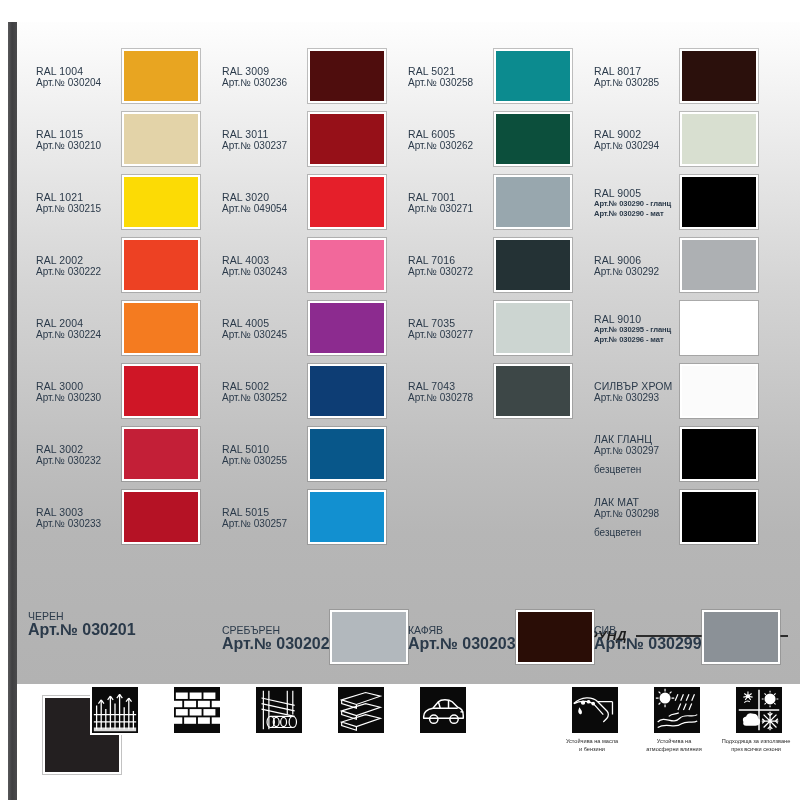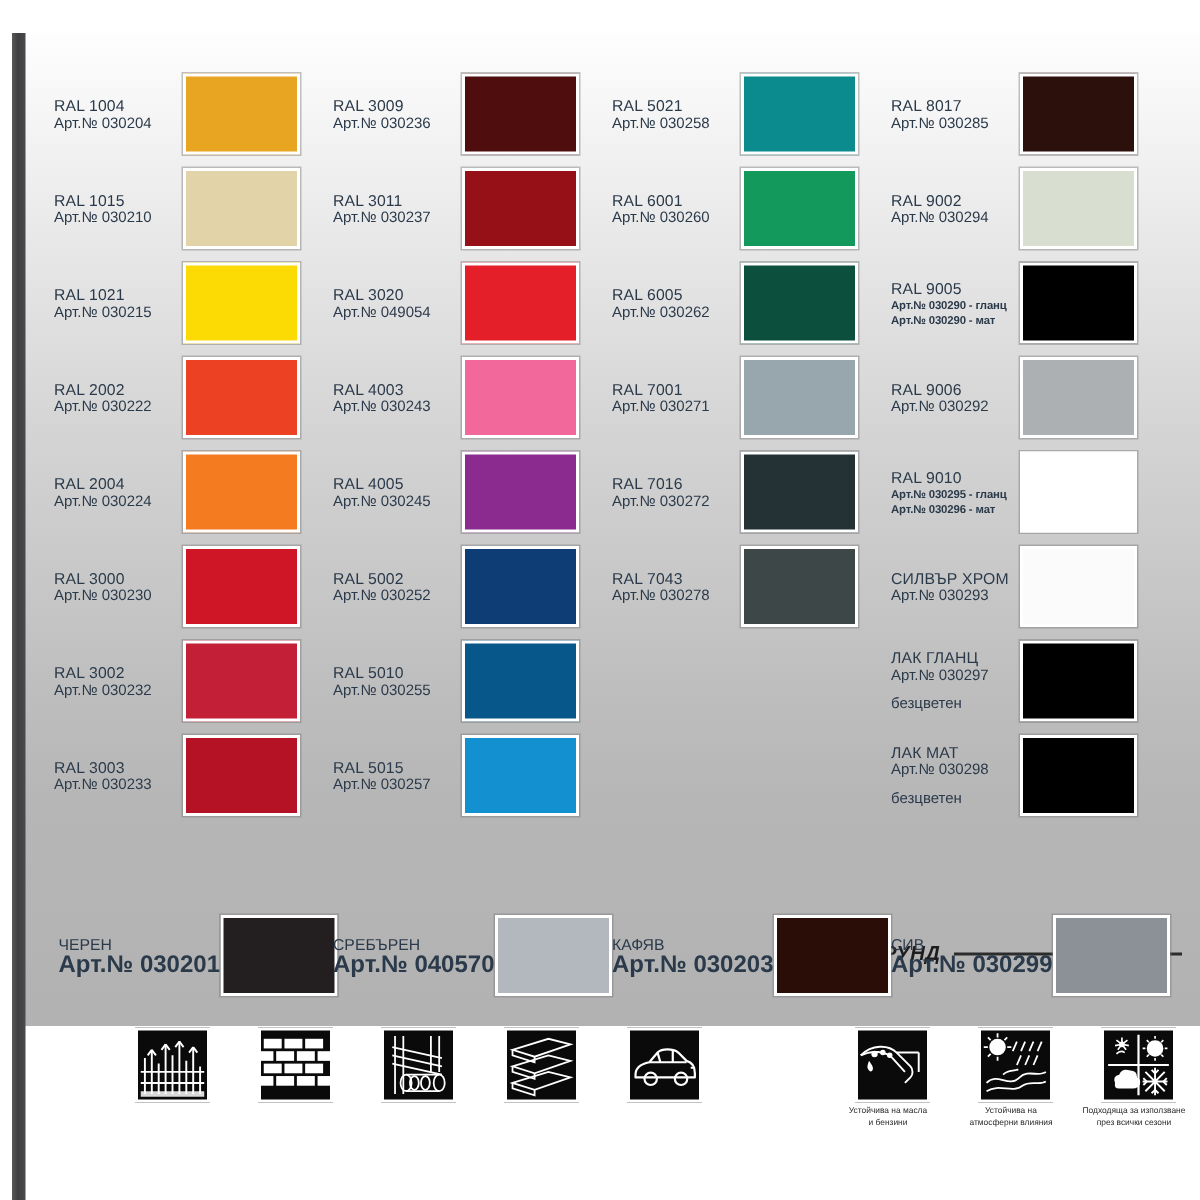--- a/index.html
+++ b/index.html
@@ -226,45 +226,45 @@
       <div class="col-wrap" style="left: 372px;">
         <div class="cell">
           <div class="labels">
             <div class="ral">RAL 5021</div>
             <div class="art">Арт.№ 030258</div>
           </div>
           <div class="swatch" style="background: rgb(12, 139, 143);"></div>
         </div>
         <div class="cell">
           <div class="labels">
-            <div class="ral">RAL 6001</div>
-            <div class="art">Арт.№ 030260</div>
-          </div>
-          <div class="swatch" style="background: rgb(19, 153, 92);"></div>
-        </div>
-        <div class="cell">
-          <div class="labels">
             <div class="ral">RAL 6005</div>
             <div class="art">Арт.№ 030262</div>
           </div>
           <div class="swatch" style="background: rgb(12, 79, 60);"></div>
         </div>
         <div class="cell">
           <div class="labels">
             <div class="ral">RAL 7001</div>
             <div class="art">Арт.№ 030271</div>
           </div>
           <div class="swatch" style="background: rgb(152, 167, 174);"></div>
         </div>
         <div class="cell">
           <div class="labels">
             <div class="ral">RAL 7016</div>
             <div class="art">Арт.№ 030272</div>
           </div>
           <div class="swatch" style="background: rgb(36, 50, 53);"></div>
+        </div>
+        <div class="cell">
+          <div class="labels">
+            <div class="ral">RAL 7035</div>
+            <div class="art">Арт.№ 030277</div>
+          </div>
+          <div class="swatch" style="background: rgb(204, 213, 209);"></div>
         </div>
         <div class="cell">
           <div class="labels">
             <div class="ral">RAL 7043</div>
             <div class="art">Арт.№ 030278</div>
           </div>
           <div class="swatch" style="background: rgb(61, 71, 71);"></div>
         </div>
       </div>
       <div class="col-wrap" style="left: 558px;">
@@ -331,31 +331,31 @@
       </div>
     </div>
 
 
   <div class="sec-head" id="sec-1" style="left:580px;top:598px;width:208px;margin-top:30px;">
     <span class="sec-title">ГРУНД</span>
     <span class="sec-rule" style="flex:1;"></span>
   </div>
 
   <div id="bottom-row">
-      <div class="bottom-cell" style="left: 39px; top: 610px;">
+      <div class="bottom-cell" style="left: 28px; top: 610px; flex-direction: column;">
         <div class="labels">
           <div class="ral">ЧЕРЕН</div>
           <div class="art">Арт.№ 030201</div>
         </div>
         <div class="swatch" style="background: rgb(35, 31, 32);"></div>
       </div>
       <div class="bottom-cell" style="left: 222px; top: 610px;">
         <div class="labels">
           <div class="ral">СРЕБЪРЕН</div>
-          <div class="art">Арт.№ 040570</div>
+          <div class="art">Арт.№ 030202</div>
         </div>
         <div class="swatch" style="background: rgb(178, 184, 189);"></div>
       </div>
       <div class="bottom-cell" style="left: 408px; top: 610px;">
         <div class="labels">
           <div class="ral">КАФЯВ</div>
           <div class="art">Арт.№ 030203</div>
         </div>
         <div class="swatch" style="background: rgb(42, 13, 6);"></div>
       </div>

